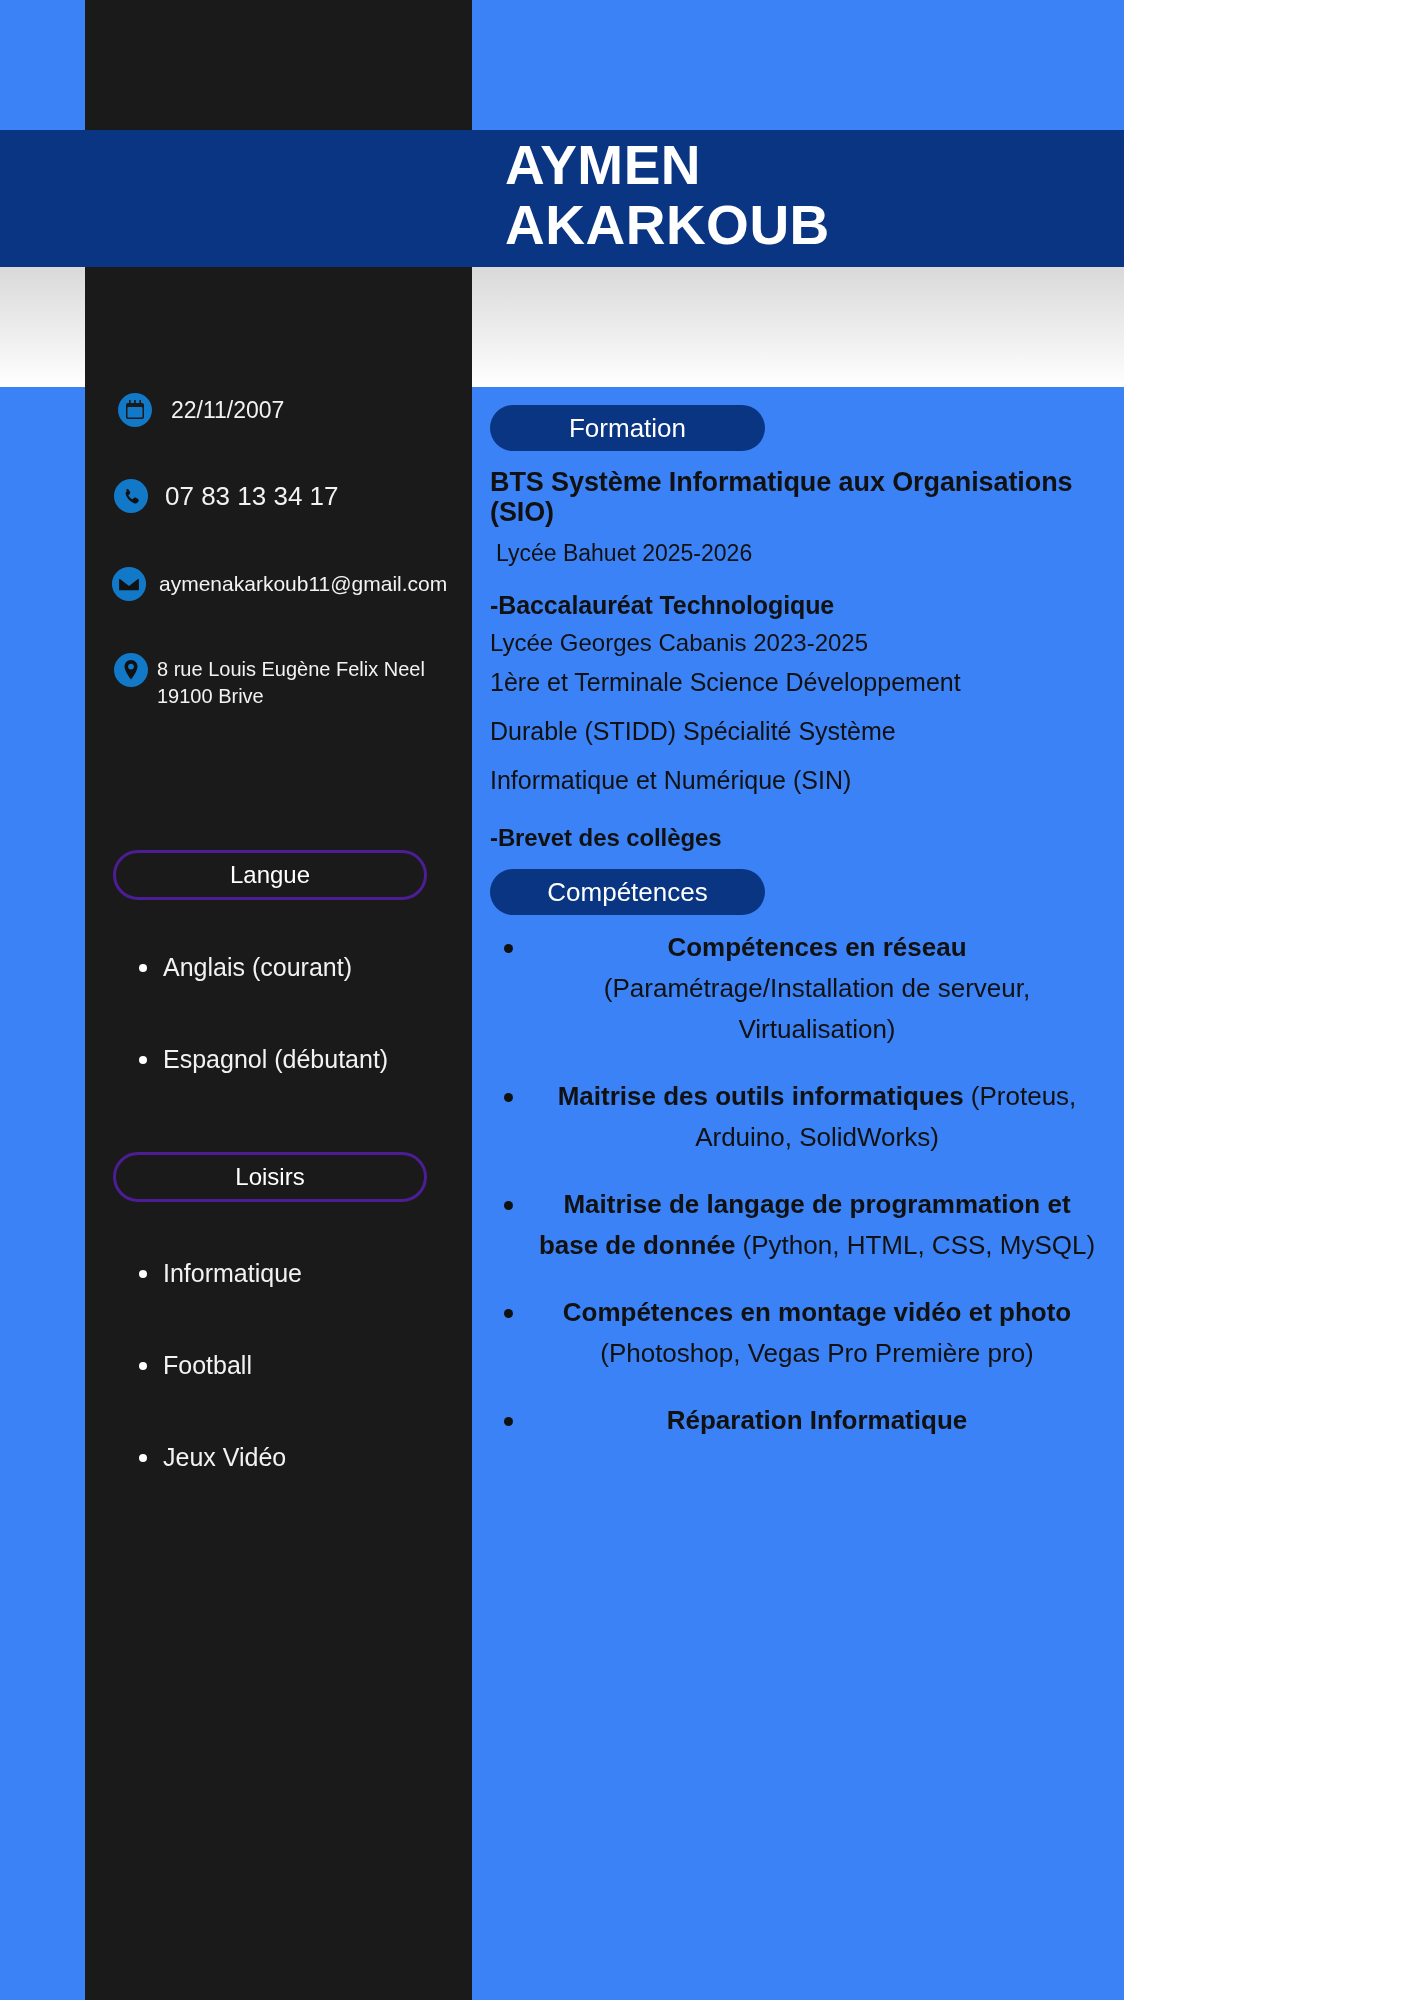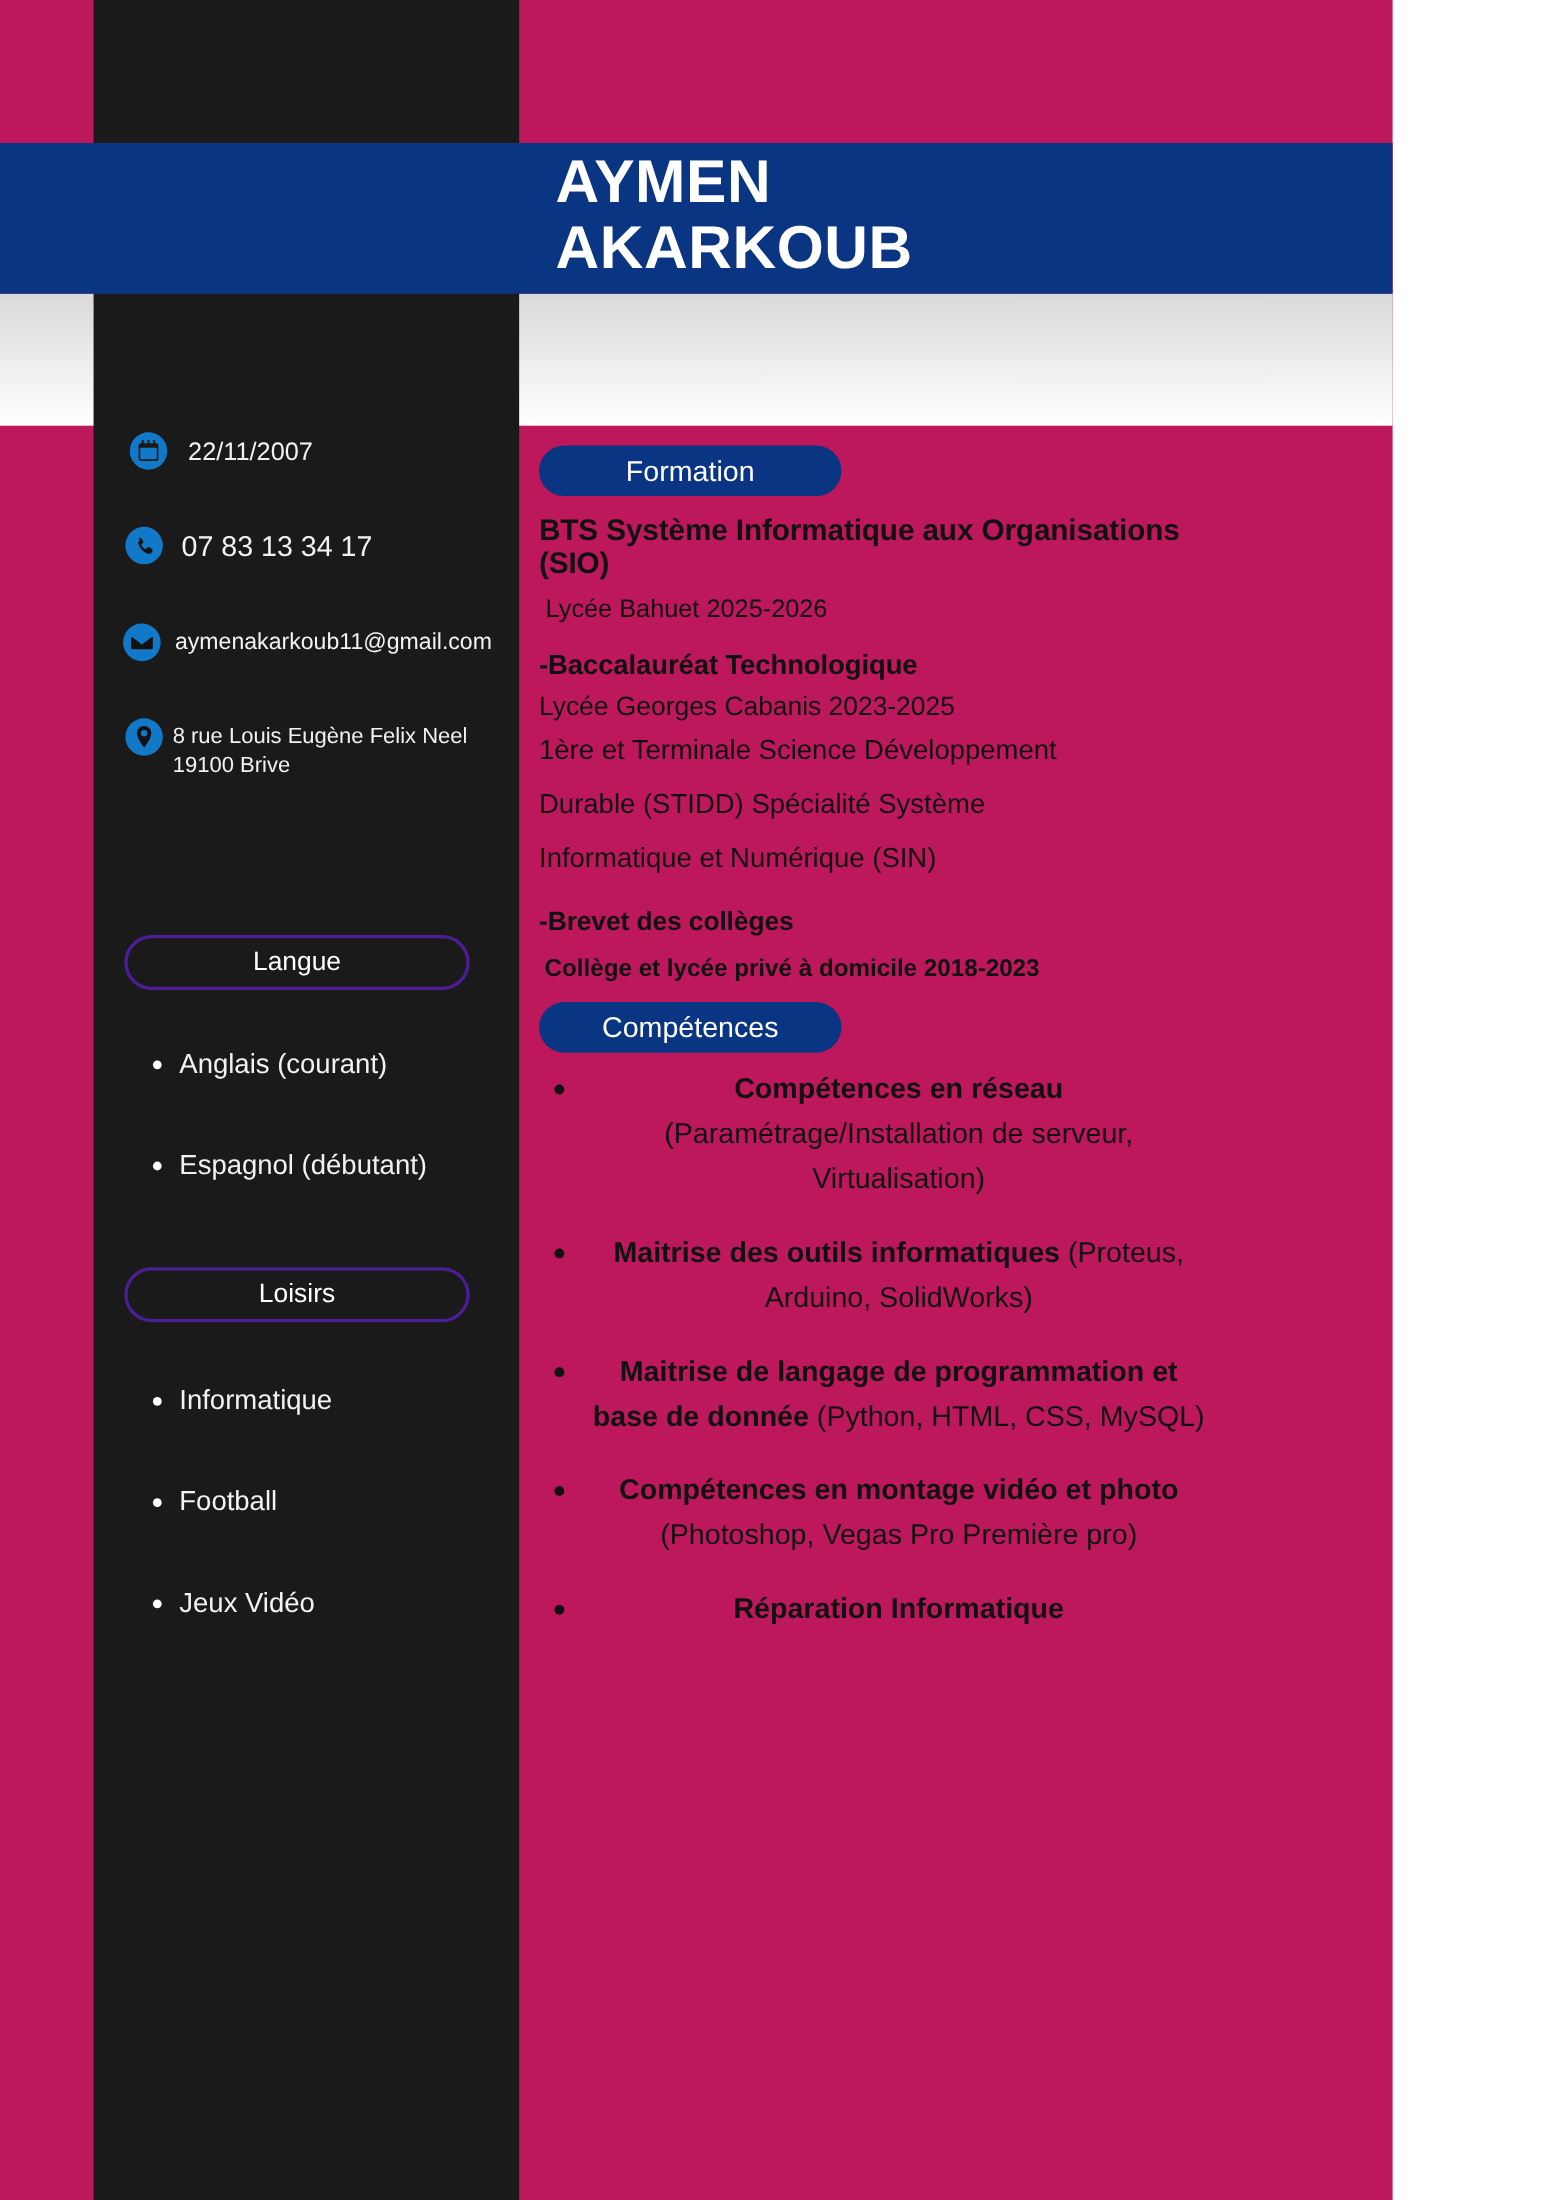--- a/index.html
+++ b/index.html
@@ -7,23 +7,23 @@
   html, body {
     width: 1414px;
     height: 2000px;
     background: #ffffff;
     font-family: "Liberation Sans", sans-serif;
     overflow: hidden;
   }
 
   #page {
     position: relative;
-    width: 1266px;
+    width: 1124px;
     height: 2000px;
-    background: #be185d;
+    background: #3b82f6;
     overflow: hidden;
     text-decoration: underline;
   }
 
   
   .sidebar {
     position: absolute;
     left: 85px;
     top: 0;
     width: 387px;
@@ -331,21 +331,20 @@
       <div class="edu-title">BTS Système Informatique aux Organisations (SIO)</div>
       <div class="edu-sub">Lycée Bahuet 2025-2026</div>
 
       <div class="edu-title t2">-Baccalauréat Technologique</div>
       <div class="edu-sub s2">Lycée Georges Cabanis 2023-2025</div>
       <div class="edu-line">1ère et Terminale Science Développement</div>
       <div class="edu-line">Durable (STIDD) Spécialité Système</div>
       <div class="edu-line">Informatique et Numérique (SIN)</div>
 
       <div class="edu-title t3">-Brevet des collèges</div>
-      <div class="edu-sub s3">Collège et lycée privé à domicile 2018-2023</div>
     </div>
 
     <div class="main-pill pill-comp">Compétences</div>
 
     <ul class="skills">
       <li>
         <b>Compétences en réseau</b><span> (Paramétrage/Installation de serveur, Virtualisation)</span>
       </li>
       <li>
         <b>Maitrise des outils informatiques</b><span> (Proteus, Arduino, SolidWorks)</span>

